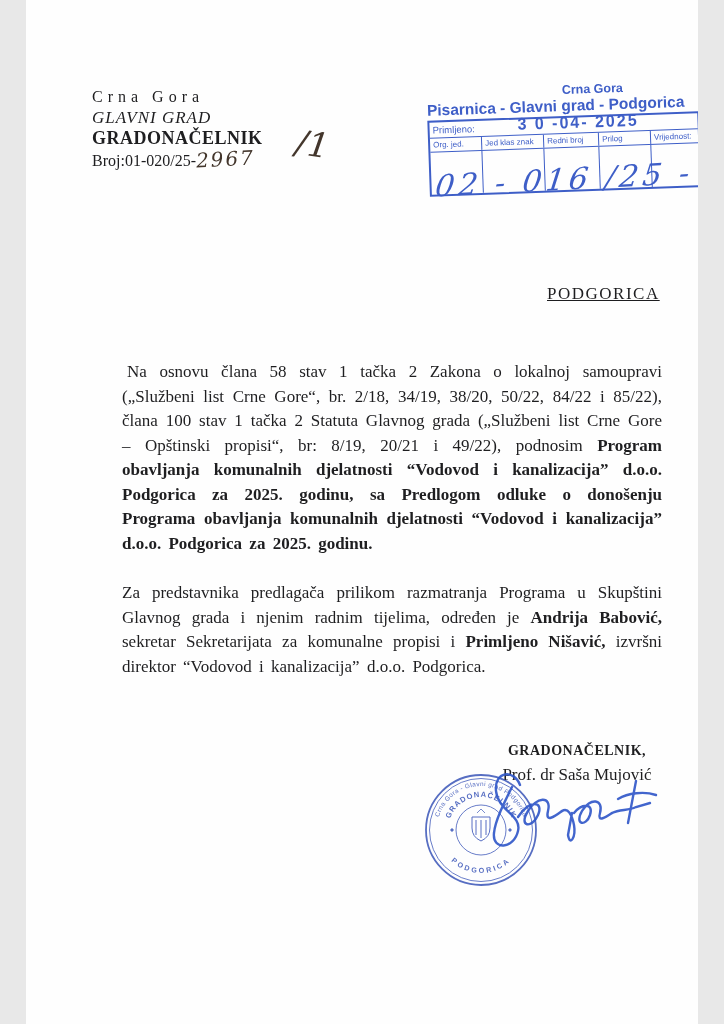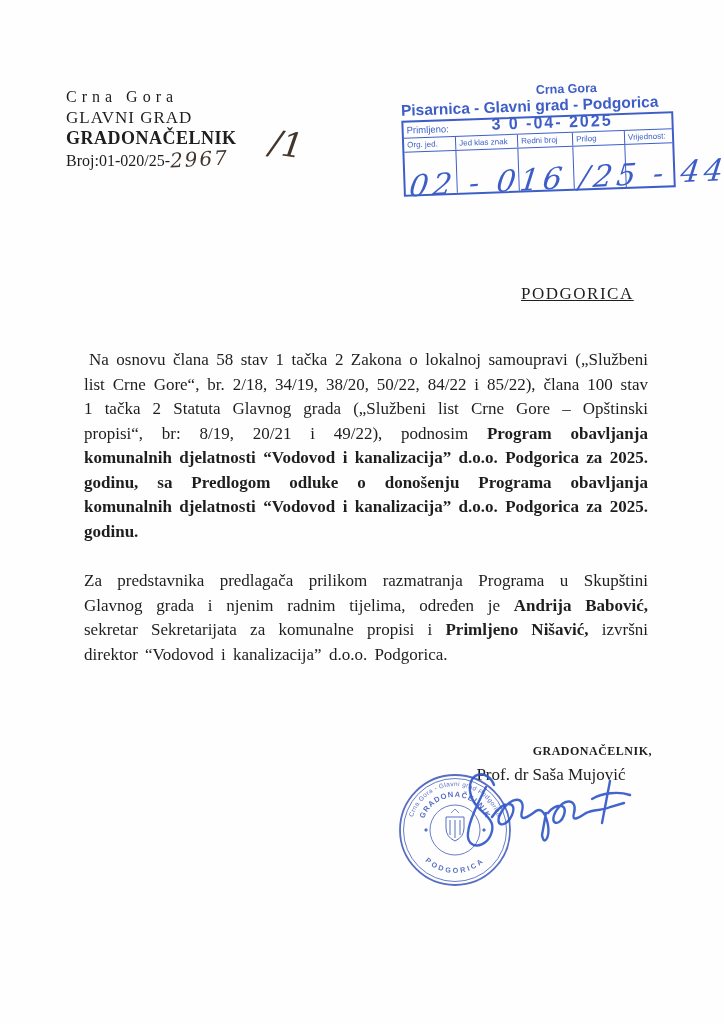--- a/index.html
+++ b/index.html
@@ -1,25 +1,25 @@
 <!DOCTYPE html>
 <html><head>
 <meta charset="utf-8">
 <style>
   html,body { margin:0; padding:0; background:#e8e8e8; }
   .page {
-    position:relative; width:724px; height:1024px; margin:0 auto;
+    position:relative; width:672px; height:1024px; margin:0 auto;
     background:#fefefe; overflow:hidden;
     font-family:"Liberation Serif", serif; color:#1e1e20;
   }
 
   
   .header { position:absolute; left:66px; top:86px; font-size:16px; line-height:21px; }
   .header .country  { letter-spacing:5px; font-size:16px; }
-  .header .org      { font-size:17px; letter-spacing:1px; }
+  .header .org      { font-size:17px; letter-spacing:1px;font-style:italic; }
   .header .office   { font-weight:bold; font-size:18px; letter-spacing:.5px; }
   .header .broj     { font-size:16px; }
   .hand {
     font-family:"DejaVu Serif", serif; font-style:italic; color:#43362c;
   }
   .broj-hand { font-size:20px; letter-spacing:2px; display:inline-block; transform:rotate(-3deg); }
   .slash-one { position:absolute; left:204px; top:48px; font-size:34px; transform:rotate(8deg); }
 
   
   .receipt {
@@ -58,27 +58,27 @@
   .doc-subtitle {
     position:absolute; top:284px; left:521px; font-size:17px;
     letter-spacing:1.5px; text-decoration:underline;
   }
 
   
   .body-text {
     position:absolute; left:84px; top:348px; width:564px;
     font-size:17px; line-height:24.5px; text-align:justify; word-spacing:3px;
   }
-  .body-text p { margin:0; }
+  .body-text p { margin:12px; }
   .body-text .p1 { text-indent:5px; }
   .body-text .p2 { margin-top:25px; }
 
   
   .sign-block { position:absolute; top:739px; left:450px; width:202px; text-align:center; }
-  .sign-role  { font-weight:bold; font-size:12px; letter-spacing:.5px; line-height:24px;text-align:right; }
+  .sign-role  { font-weight:bold; font-size:14px; letter-spacing:.5px; line-height:24px; }
   .sign-name  { font-size:17px; line-height:24px; }
 
   .round-stamp { position:absolute; left:396px; top:771px; opacity:.85; }
   .round-stamp text { font-family:"Liberation Sans", sans-serif; fill:#3a55b8; }
   .signature-svg { position:absolute; left:452px; top:765px; }
 </style>
 </head>
 <body>
 
 <div class="page">

